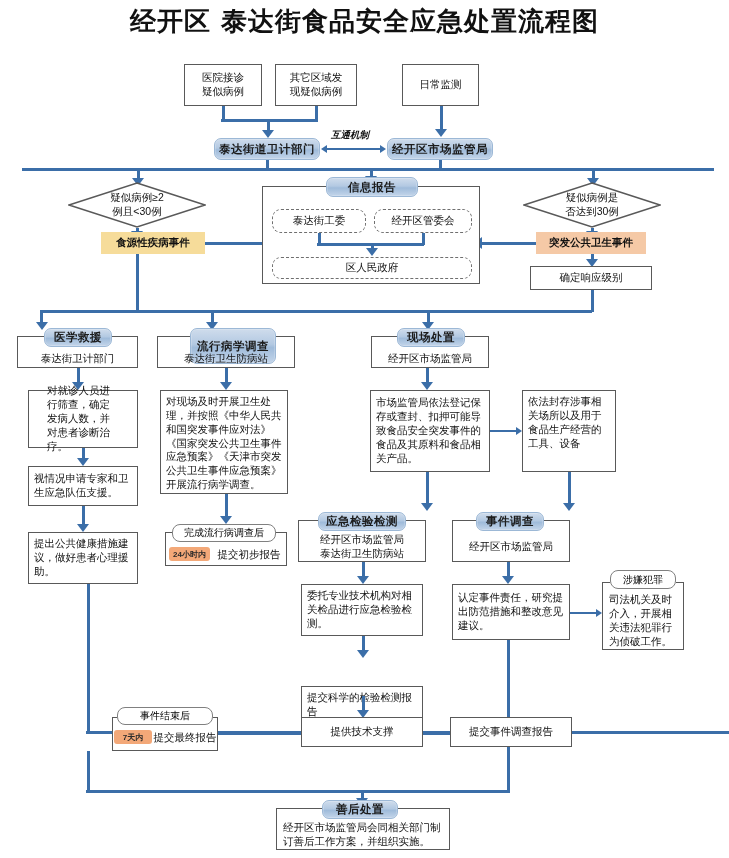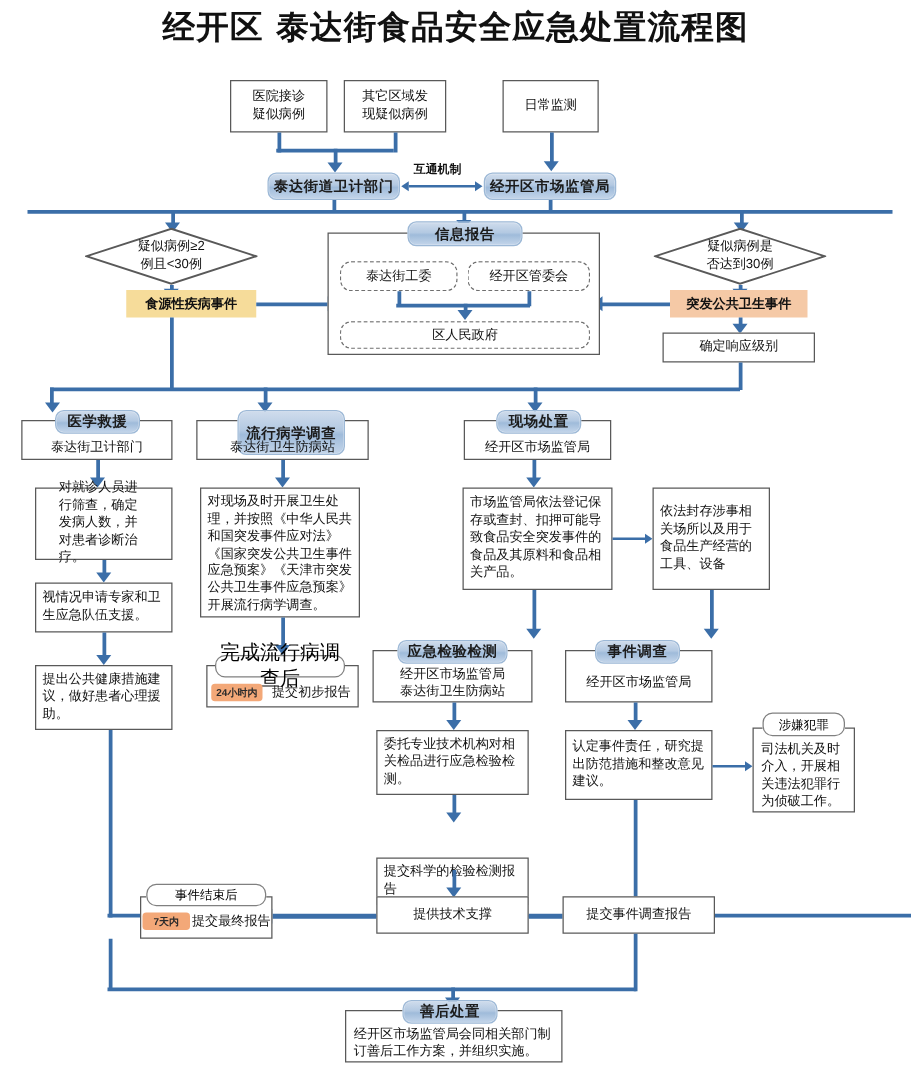--- a/index.html
+++ b/index.html
@@ -141,21 +141,21 @@
   <div class="node pill" style="left:214px;top:138px;width:106px;height:22px;">
     <span>泰达街道卫计部门</span>
   </div>
   <div class="node pill" style="left:387px;top:138px;width:106px;height:22px;">
     <span>经开区市场监管局</span>
   </div>
 
   <div class="ln lnh" style="left:327px;top:147.5px;width:53px;height:2px;"></div>
   <div class="ar ar-l sm" style="left:321px;top:144.5px;"></div>
   <div class="ar ar-r sm" style="left:380px;top:144.5px;"></div>
-  <div class="lbl" style="left:331px;top:129px;">互通机制</div>
+  <div class="lbl" style="left:331px;top:129px;font-style:italic;">互通机制</div>
 
   <div class="ln lnv" style="left:265.5px;top:160px;height:10px;"></div>
   <div class="ln lnv" style="left:438.5px;top:160px;height:10px;"></div>
   <div class="ln lnh" style="left:22px;top:168px;width:692px;"></div>
 
   <div class="ln lnv" style="left:136.5px;top:168px;height:12px;"></div>
   <div class="ar ar-d" style="left:132px;top:178px;"></div>
 
   <div class="ln lnv" style="left:369.5px;top:168px;height:10px;"></div>
   <div class="ar ar-d" style="left:365px;top:176px;"></div>
@@ -279,21 +279,21 @@
 
   <div class="node rect dark" style="left:160px;top:390px;width:128px;height:104px;justify-content:flex-start;text-align:left;padding:4px 5px;align-items:flex-start;">
     <span>对现场及时开展卫生处理，并按照《中华人民共和国突发事件应对法》《国家突发公共卫生事件应急预案》《天津市突发公共卫生事件应急预案》开展流行病学调查。</span>
   </div>
 
   <div class="ln lnv" style="left:224.5px;top:494px;height:26px;"></div>
   <div class="ar ar-d" style="left:220px;top:516px;"></div>
 
   <div class="group" style="left:165px;top:532px;width:122px;height:34px;"></div>
   <div style="position:absolute;left:172px;top:528px;width:104px;height:8px;background:#ffffff;"></div>
-  <div class="node" style="left:172px;top:524px;width:104px;height:18px;border:1.2px solid #808080;border-radius:8px;background:#ffffff;font-size:16px;">
+  <div class="node" style="left:172px;top:524px;width:104px;height:18px;border:1.2px solid #808080;border-radius:8px;background:#ffffff;font-size:10px;">
     <span>完成流行病调查后</span>
   </div>
   <div class="badge" style="left:169px;top:547px;width:41px;height:14px;">
     <span>24小时内</span>
   </div>
   <div class="btext" style="left:213px;top:546px;width:72px;height:16px;">提交初步报告</div>
 
   <div class="group" style="left:371px;top:336px;width:118px;height:32px;"></div>
   <div style="position:absolute;left:397px;top:332px;width:68px;height:8px;background:#ffffff;"></div>
   <div class="node pill" style="left:397px;top:328px;width:68px;height:19px;">
@@ -304,21 +304,21 @@
   <div class="ln lnv" style="left:425.5px;top:368px;height:16px;"></div>
   <div class="ar ar-d" style="left:421px;top:382px;"></div>
 
   <div class="node rect dark" style="left:370px;top:390px;width:120px;height:82px;justify-content:flex-start;text-align:left;padding:4px 5px;align-items:center;">
     <span>市场监管局依法登记保存或查封、扣押可能导致食品安全突发事件的食品及其原料和食品相关产品。</span>
   </div>
 
   <div class="ln lnh" style="left:490px;top:429.5px;width:28px;height:2px;"></div>
   <div class="ar ar-r sm" style="left:516px;top:426.5px;"></div>
 
-  <div class="node rect dark" style="left:522px;top:390px;width:94px;height:82px;justify-content:flex-start;text-align:left;padding:4px 5px;align-items:center;">
+  <div class="node rect dark" style="left:522px;top:390px;width:94px;height:82px;justify-content:flex-start;text-align:left;padding:4px 5px;align-items:flex-start;">
     <span>依法封存涉事相关场所以及用于食品生产经营的工具、设备</span>
   </div>
 
   <div class="ln lnv" style="left:425.5px;top:472px;height:36px;"></div>
   <div class="ar ar-d" style="left:421px;top:503px;"></div>
   <div class="ln lnv" style="left:567.5px;top:472px;height:36px;"></div>
   <div class="ar ar-d" style="left:563px;top:503px;"></div>
 
   <div class="group" style="left:298px;top:520px;width:128px;height:42px;"></div>
   <div style="position:absolute;left:318px;top:516px;width:88px;height:8px;background:#ffffff;"></div>

